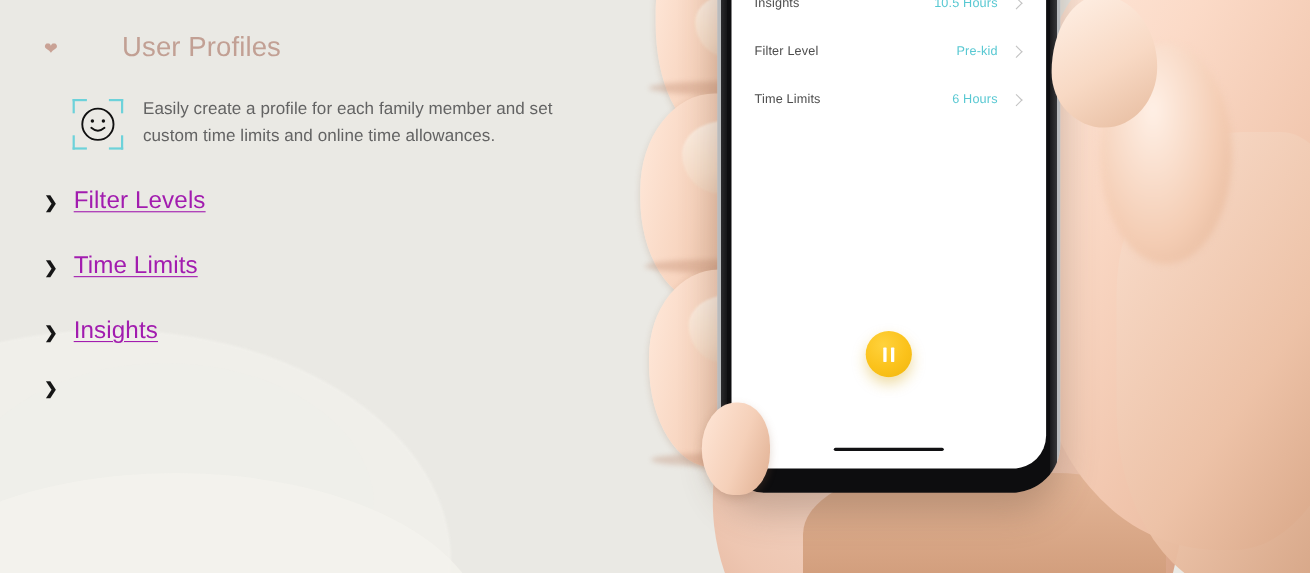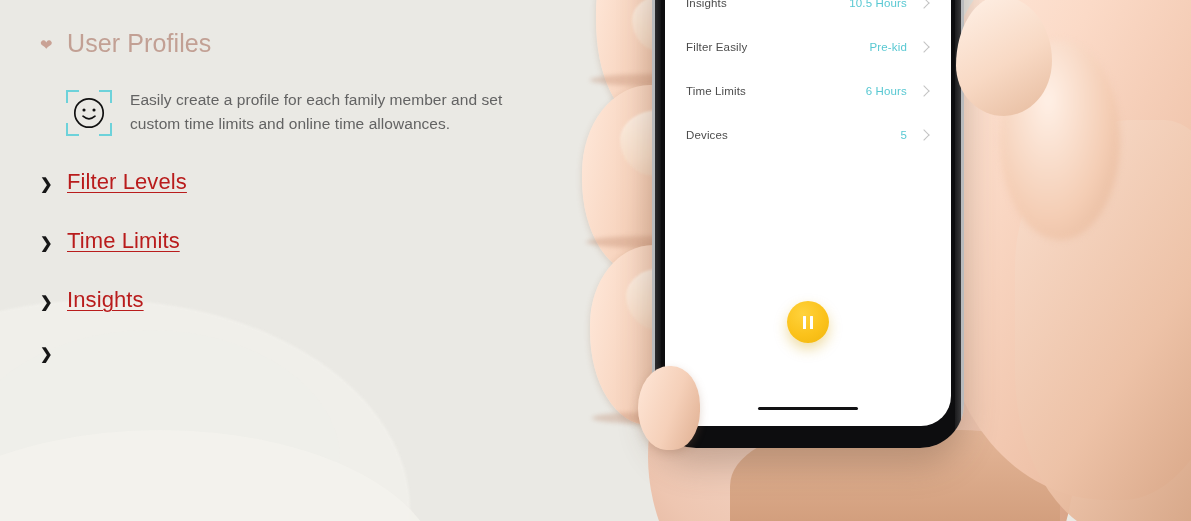--- a/index.html
+++ b/index.html
@@ -75,20 +75,21 @@
     font-size: 15px;
     line-height: 1;
     transform: translateY(-2px);
   }
   .acc-head-title {
     font-size: 25px;
     font-weight: 400;
     color: #c2a094;
     letter-spacing: .1px;
     line-height: 1.1;
+    margin-left: 44px;
   }
 
   .panel-body {
     display: flex;
     align-items: flex-start;
     gap: 18px;
     margin: 30px 0 0 26px;
   }
 
   .smiley-icon {
@@ -129,21 +130,21 @@
     flex: 0 0 auto;
     width: 14px;
     color: #161616;
     font-size: 15px;
     line-height: 1;
     font-weight: bold;
   }
   .acc-item-title {
     font-size: 22px;
     font-weight: 400;
-    color: #b91c1c;
+    color: #a21caf;
     text-decoration: underline;
     text-underline-offset: 3px;
     text-decoration-thickness: 1px;
     letter-spacing: .1px;
   }
 
   
   .photo {
     position: absolute;
     left: 560px;
@@ -441,36 +442,31 @@
 
         <div class="list">
 
           <div class="row">
             <span class="row-label">Insights</span>
             <span class="row-value">10.5 Hours</span>
             <span class="row-chevron"></span>
           </div>
 
           <div class="row">
-            <span class="row-label">Filter Easily</span>
+            <span class="row-label">Filter Level</span>
             <span class="row-value">Pre-kid</span>
             <span class="row-chevron"></span>
           </div>
 
           <div class="row">
             <span class="row-label">Time Limits</span>
             <span class="row-value">6 Hours</span>
             <span class="row-chevron"></span>
           </div>
 
-          <div class="row">
-            <span class="row-label">Devices</span>
-            <span class="row-value">5</span>
-            <span class="row-chevron"></span>
-          </div>
 
         </div>
 
         <button class="pause-btn">
           <span></span>
           <span></span>
         </button>
 
         <div class="home-indicator"></div>
       </div>

